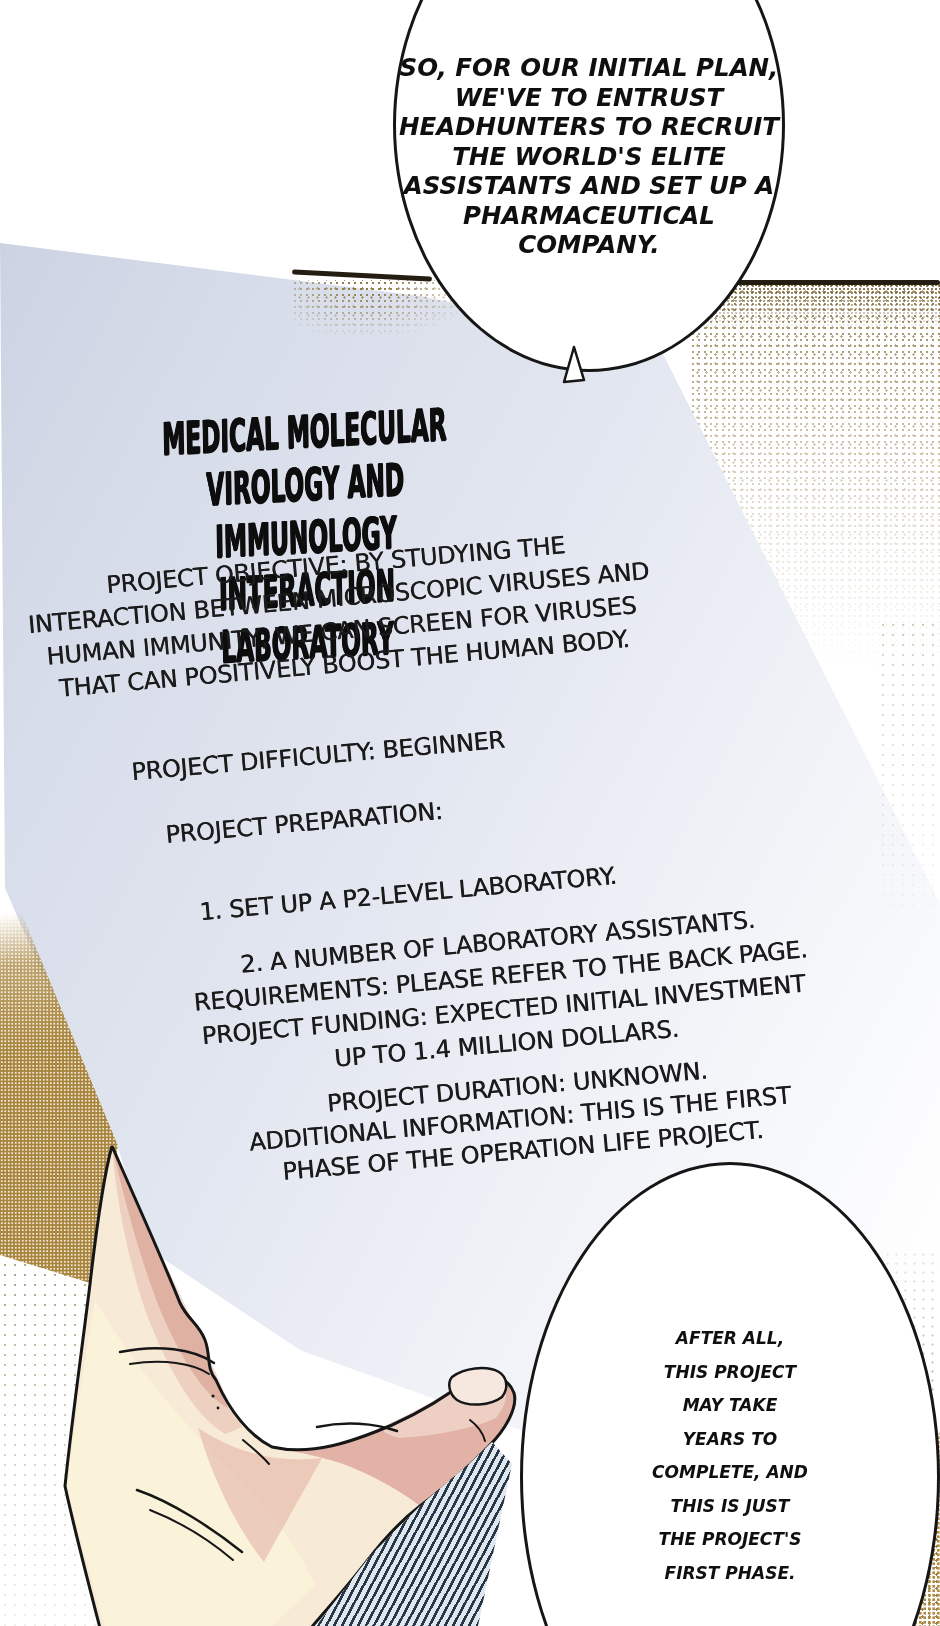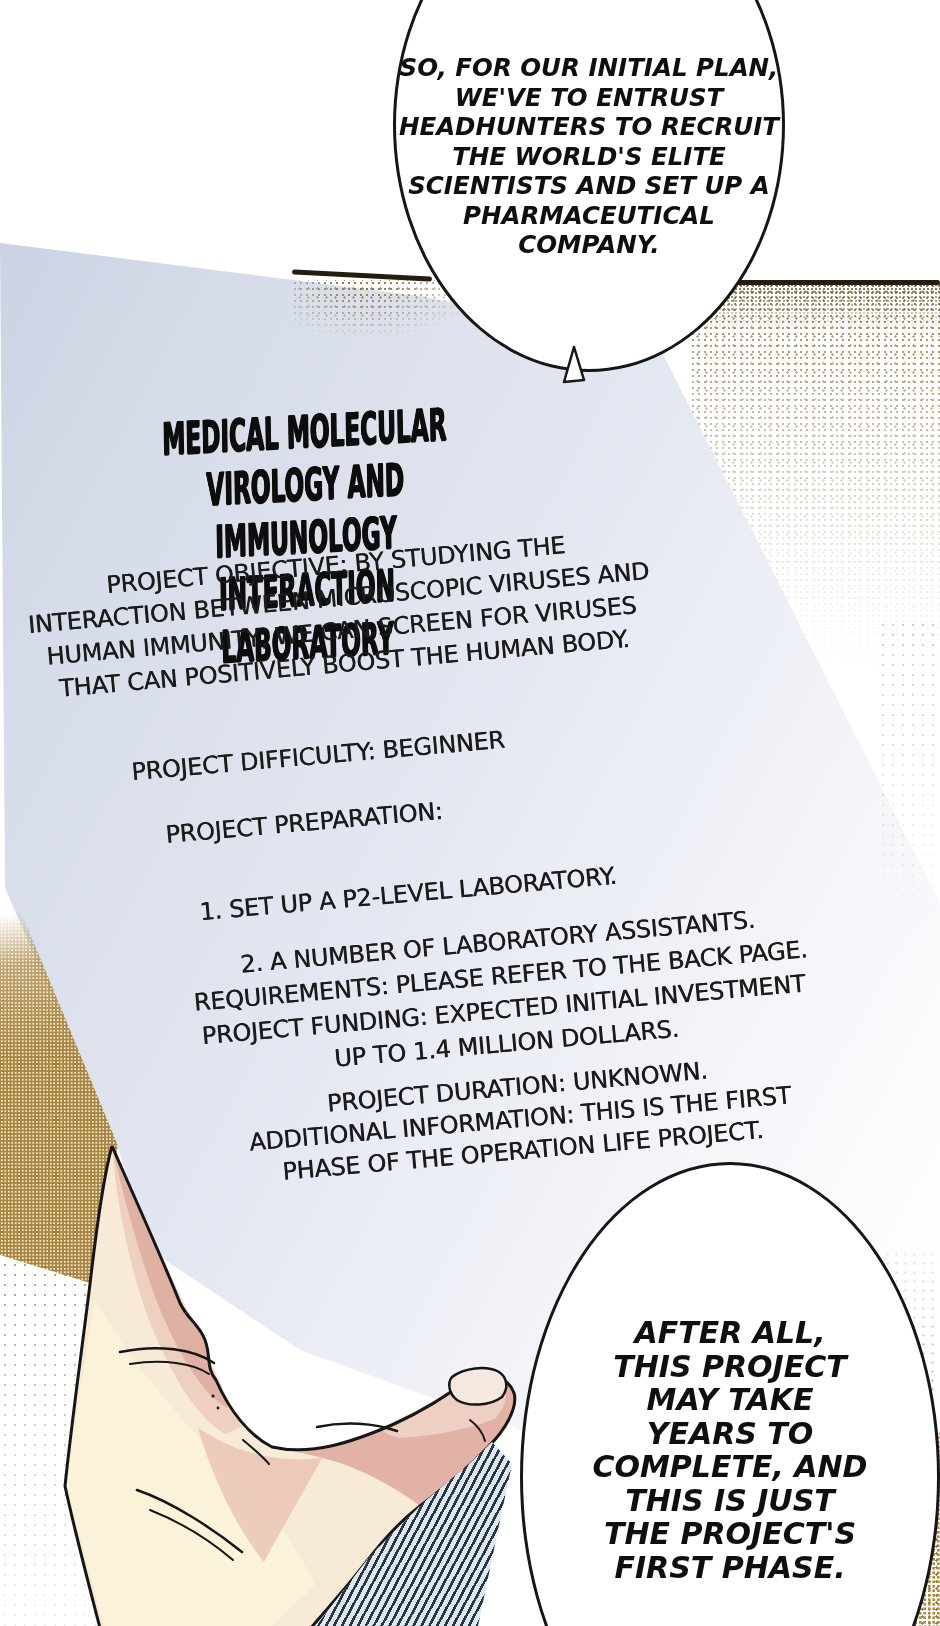--- a/index.html
+++ b/index.html
@@ -75,21 +75,21 @@
   .p-item2{left:152px;top:925px;width:700px;line-height:34px;}
   .p-duration{left:180px;top:1071px;width:680px;line-height:32px;}
 
   
   .bubble{position:absolute;background:#fff;border:3.5px solid #161616;border-radius:50%;}
   .bubble-top{left:393px;top:-122px;width:392px;height:494px;}
   .bubble-bottom{left:520px;top:1162px;width:420px;height:630px;}
   .bubble-text{position:absolute;left:0;right:0;text-align:center;white-space:pre-line;
       font-weight:bold;font-style:italic;color:#0f0f0f;}
   .bubble-top .bubble-text{top:172px;font-size:24.5px;line-height:29.5px;}
-  .bubble-bottom .bubble-text{top:151px;font-size:30px;line-height:33.5px;}
+  .bubble-bottom .bubble-text{top:157px;font-size:17px;line-height:33.5px;}
   .bubble-tail{position:absolute;left:550px;top:335px;width:50px;height:55px;}
 
   
   .hand-svg{position:absolute;inset:0;width:940px;height:1626px;}
   .sleeve-hatch{position:absolute;inset:0;
       clip-path:polygon(492px 1442px,512px 1464px,498px 1530px,478px 1626px,316px 1626px,370px 1556px,424px 1502px,470px 1463px);
       background:repeating-linear-gradient(118deg,#27374a 0 2.6px,#dfe6ec 2.6px 7px);}
 </style>
 </head>
 <body>
@@ -158,21 +158,21 @@
     <circle cx="218" cy="1408" r="1.4" fill="#161616"></circle>
   </svg>
 
   <div class="sleeve-hatch"></div>
 
   <div class="bubble bubble-top">
     <div class="bubble-text">SO, FOR OUR INITIAL PLAN,
 WE'VE TO ENTRUST
 HEADHUNTERS TO RECRUIT
 THE WORLD'S ELITE
-SCIENTISTS AND SET UP A
+ASSISTANTS AND SET UP A
 PHARMACEUTICAL COMPANY.</div>
   </div>
   <svg class="bubble-tail" viewBox="0 0 50 55" xmlns="http://www.w3.org/2000/svg">
     <polygon points="24,12 14,47 34,45" fill="#ffffff" stroke="#161616" stroke-width="2.5" stroke-linejoin="round"></polygon>
   </svg>
 
   <div class="bubble bubble-bottom">
     <div class="bubble-text">AFTER ALL,
 THIS PROJECT
 MAY TAKE

